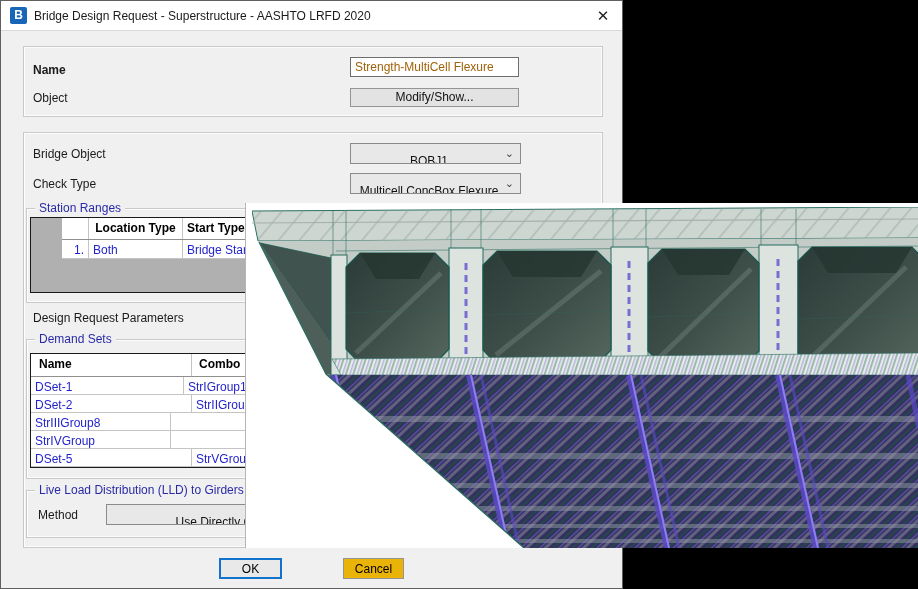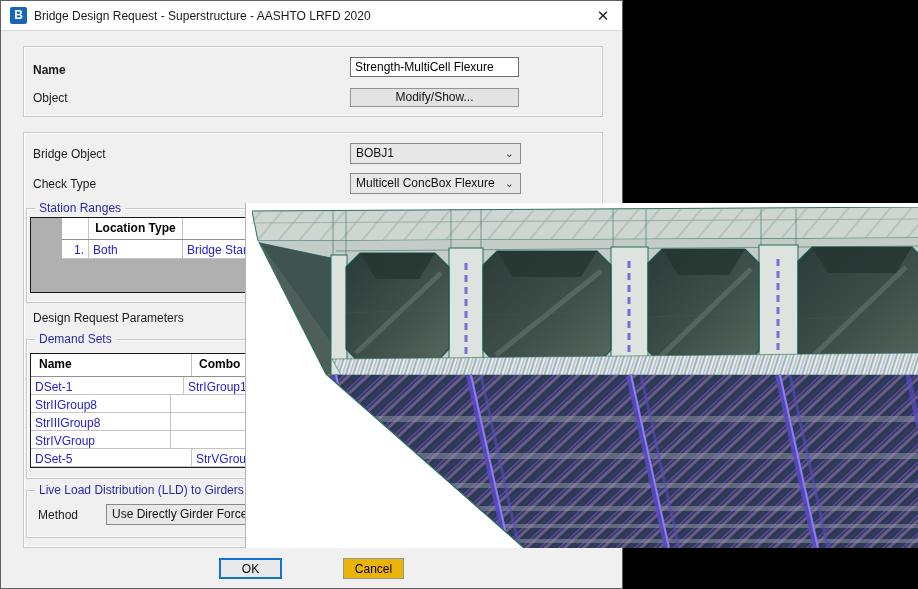--- a/index.html
+++ b/index.html
@@ -21,26 +21,26 @@
                font-size:15px; color:#222; text-align:center; line-height:22px;
                cursor:pointer; }
 
   .groupbox { position:absolute; border:1px solid #c9c9c9; box-shadow:inset 0 0 0 1px #fdfdfd; }
   .grouplabel { position:absolute; top:-8px; left:8px; background:#f0f0f0;
                 padding:0 4px; font-size:12px; color:#2a2aa8; white-space:nowrap; }
   .lbl { position:absolute; font-size:12px; color:#1a1a1a; white-space:nowrap; }
   .bold { font-weight:bold; }
 
   .textinput { position:absolute; background:#fff; border:1px solid #6e6e6e;
-               font-size:12px; color:#000000; padding:2px 4px; white-space:nowrap; overflow:hidden; }
+               font-size:12px; color:#a16207; padding:2px 4px; white-space:nowrap; overflow:hidden; }
   .btn { position:absolute; background:#e3e3e3; border:1px solid #949494;
          font-size:12px; color:#111; text-align:center; cursor:pointer; }
   .dropdown { position:absolute; background:#e8e8e8; border:1px solid #8a8a8a;
-              font-size:12px; color:#111; padding:2px 18px 2px 5px;
-              white-space:nowrap; overflow:hidden; cursor:pointer; }
+              font-size:12px; color:#111; padding:10px 18px 2px 5px;
+              white-space:nowrap; overflow:hidden; cursor:pointer;text-align:center; }
   .chev { position:absolute; right:6px; top:3px; font-size:11px; color:#444; }
 
   
   .tbl { position:absolute; background:#b0b0b0; border:1.5px solid #1a1a1a; overflow:hidden; }
   .tbl .hdr { display:flex; background:#fff; border-bottom:1px solid #8f8f8f; }
   .tbl .row { display:flex; background:#fff; border-bottom:1px solid #c4c4c4; }
   .cell { font-size:12px; padding:3px 4px; border-right:1px solid #c4c4c4;
           white-space:nowrap; overflow:hidden; flex:none; }
   .hcell { font-weight:bold; color:#000; }
   .bluetxt { color:#2323cc; }
@@ -90,20 +90,21 @@
       <span class="chev">⌄</span>
     </div>
 
     <div class="groupbox" style="left:25px; top:207px; width:573px; height:95px;">
       <div class="grouplabel">Station Ranges</div>
     </div>
     <div class="tbl" style="left:29px; top:216px; width:400px; height:76px;padding-left:31px;">
       <div class="hdr" style="height:22px;">
         <div class="cell hcell" style="width:27px;"></div>
         <div class="cell hcell" style="width:94px; text-align:center;">Location Type</div>
+        <div class="cell hcell" style="width:110px;">Start Type</div>
       </div>
       <div class="row" style="height:19px;">
         <div class="cell bluetxt" style="width:27px; text-align:right;">1.</div>
         <div class="cell bluetxt" style="width:94px;">Both</div>
         <div class="cell bluetxt" style="width:110px;">Bridge Start</div>
       </div>
     </div>
 
     <div class="lbl" style="left:32px; top:310px;">Design Request Parameters</div>
 
@@ -113,20 +114,21 @@
     <div class="tbl" style="left:29px; top:352px; width:400px; height:115px;">
       <div class="hdr" style="height:23px;">
         <div class="cell hcell" style="width:161px; padding-left:8px;">Name</div>
         <div class="cell hcell" style="width:140px; padding-left:7px;">Combo</div>
       </div>
       <div class="row" style="height:18px;">
         <div class="cell bluetxt" style="width:153px;">DSet-1</div>
         <div class="cell bluetxt" style="width:140px;">StrIGroup1</div>
       </div>
       <div class="row" style="height:18px;">
+        <div class="cell bluetxt" style="width:161px;">DSet-2</div>
         <div class="cell bluetxt" style="width:140px;">StrIIGroup8</div>
       </div>
       <div class="row" style="height:18px;">
         <div class="cell bluetxt" style="width:140px;">StrIIIGroup8</div>
       </div>
       <div class="row" style="height:18px;">
         <div class="cell bluetxt" style="width:140px;">StrIVGroup</div>
       </div>
       <div class="row" style="height:18px;">
         <div class="cell bluetxt" style="width:161px;">DSet-5</div>

